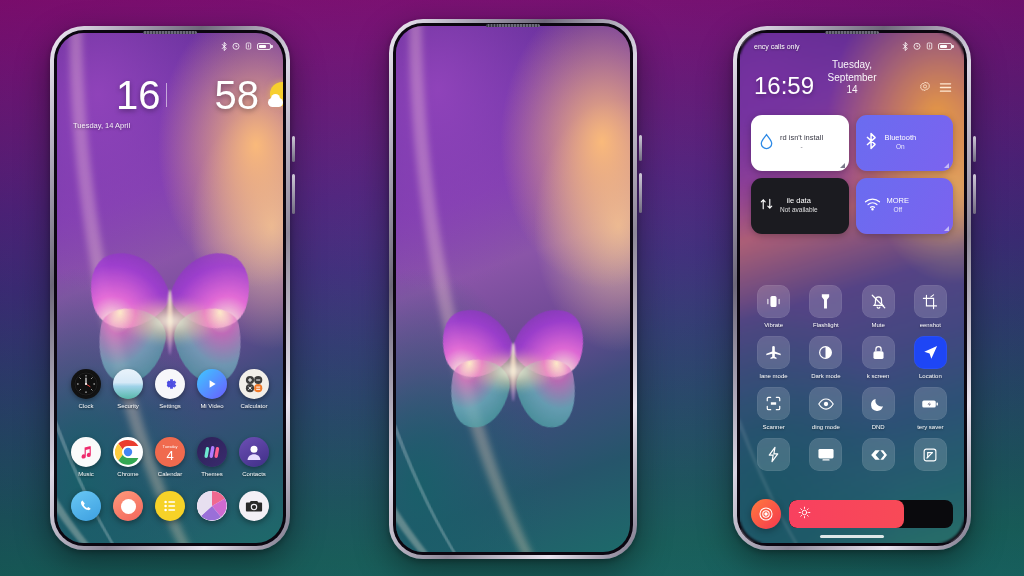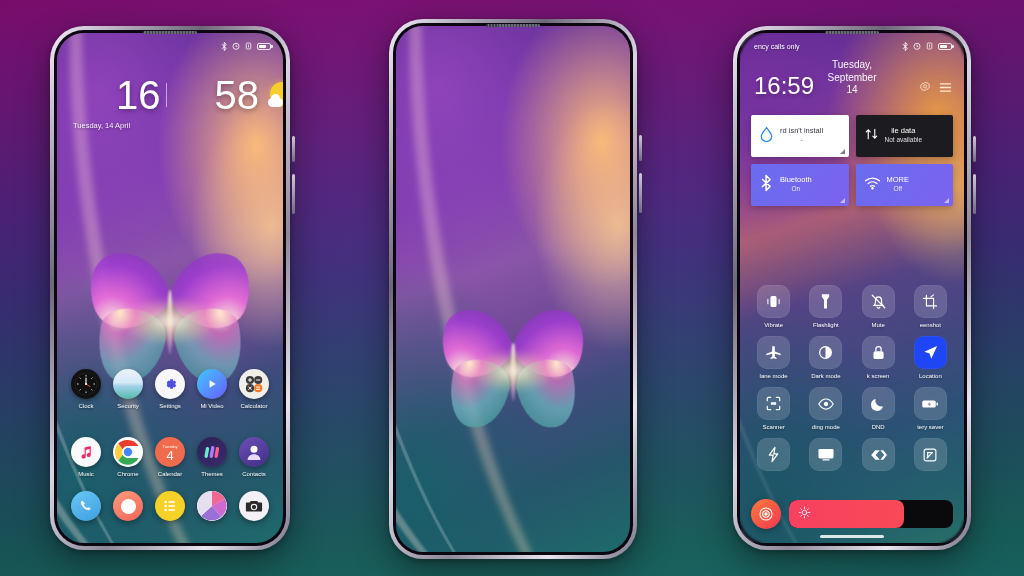--- a/index.html
+++ b/index.html
@@ -200,21 +200,21 @@
 
   
   .cc { position:absolute; inset:0; z-index:5;text-align:center; }
   .cc-top { position:absolute; top:26px; left:14px; right:12px; display:flex; align-items:flex-end; }
   .cc-time { font-size:24px; font-weight:300; color:#fff; line-height:1; text-shadow:0 2px 4px rgba(0,0,0,0.3); }
   .cc-date { font-size:10px; color:rgba(255,255,255,0.95); margin-left:7px; line-height:1.25; max-width:62px; margin-bottom:1px; }
   .cc-actions { margin-left:auto; display:flex; gap:8px; align-items:center; margin-bottom:1px; }
 
   .bigtiles { position:absolute; top:82px; left:11px; right:11px; display:grid; grid-template-columns:1fr 1fr; gap:7px; }
   .bigtile {
-    height:42px; border-radius:2px; padding:6px 8px;
+    height:56px; border-radius:11px; padding:6px 8px;
     position:relative; display:flex; align-items:center; gap:6px;
     box-shadow: 0 2px 7px rgba(0,0,0,0.25);
     overflow:hidden;
   }
   .bigtile .txt { overflow:hidden; }
   .bigtile .t1 { font-size:7.5px; line-height:1.15; white-space:nowrap; }
   .bigtile .t2 { font-size:6.5px; line-height:1.3; opacity:0.85; white-space:nowrap; }
   .corner { position:absolute; right:4px; bottom:3px; width:0; height:0; border-style:solid; border-width:0 0 5px 5px; border-color: transparent transparent rgba(255,255,255,0.55) transparent; }
   .corner.dark { border-color: transparent transparent rgba(90,90,110,0.8) transparent; }
 
@@ -574,43 +574,43 @@
                   <path d="M7.5 1.6C5 5 2.3 7.6 2.3 10.4a5.2 5.2 0 0 0 10.4 0C12.7 7.6 10 5 7.5 1.6z"></path>
                 </svg>
               </span>
               <span class="txt">
                 <span class="t1" style="display:block;">rd isn't install</span>
                 <span class="t2" style="display:block; color:#6b6b78;">-</span>
               </span>
               <span class="corner dark"></span>
             </div>
 
+            <div class="bigtile" style="background:linear-gradient(120deg,#6a6cf0,#7b63ef); color:#fff;">
+              <span>
+                <svg width="15" height="18" viewBox="0 0 12 16" fill="none" stroke="#fff" stroke-width="1.3" stroke-linejoin="round">
+                  <path d="M2 4.4L9.2 11 5.6 14.6V1.4L9.2 5 2 11.6"></path>
+                </svg>
+              </span>
+              <span class="txt">
+                <span class="t1" style="display:block;">Bluetooth</span>
+                <span class="t2" style="display:block;">On</span>
+              </span>
+              <span class="corner"></span>
+            </div>
+
             <div class="bigtile" style="background:#1b1b20; color:#fff;">
               <span>
                 <svg width="15" height="16" viewBox="0 0 16 16" fill="none" stroke="#fff" stroke-width="1.2" stroke-linecap="round">
                   <path d="M4.5 13V3.6M4.5 3.6L2.4 5.8M4.5 3.6l2.1 2.2M11.5 3v9.4M11.5 12.4l2.1-2.2M11.5 12.4L9.4 10.2"></path>
                 </svg>
               </span>
               <span class="txt">
                 <span class="t1" style="display:block;">ile data</span>
                 <span class="t2" style="display:block;">Not available</span>
               </span>
-            </div>
-
-            <div class="bigtile" style="background:linear-gradient(120deg,#6a6cf0,#7b63ef); color:#fff;">
-              <span>
-                <svg width="15" height="18" viewBox="0 0 12 16" fill="none" stroke="#fff" stroke-width="1.3" stroke-linejoin="round">
-                  <path d="M2 4.4L9.2 11 5.6 14.6V1.4L9.2 5 2 11.6"></path>
-                </svg>
-              </span>
-              <span class="txt">
-                <span class="t1" style="display:block;">Bluetooth</span>
-                <span class="t2" style="display:block;">On</span>
-              </span>
-              <span class="corner"></span>
             </div>
 
             <div class="bigtile" style="background:linear-gradient(120deg,#6a6cf0,#7b63ef); color:#fff;">
               <span>
                 <svg width="17" height="14" viewBox="0 0 18 14" fill="none" stroke="#fff" stroke-width="1.3" stroke-linecap="round">
                   <path d="M1.6 4.6a11 11 0 0 1 14.8 0"></path>
                   <path d="M4.3 7.6a7.2 7.2 0 0 1 9.4 0"></path>
                   <path d="M6.9 10.5a3.4 3.4 0 0 1 4.2 0"></path>
                   <circle cx="9" cy="12.6" r="0.7" fill="#fff"></circle>
                 </svg>

